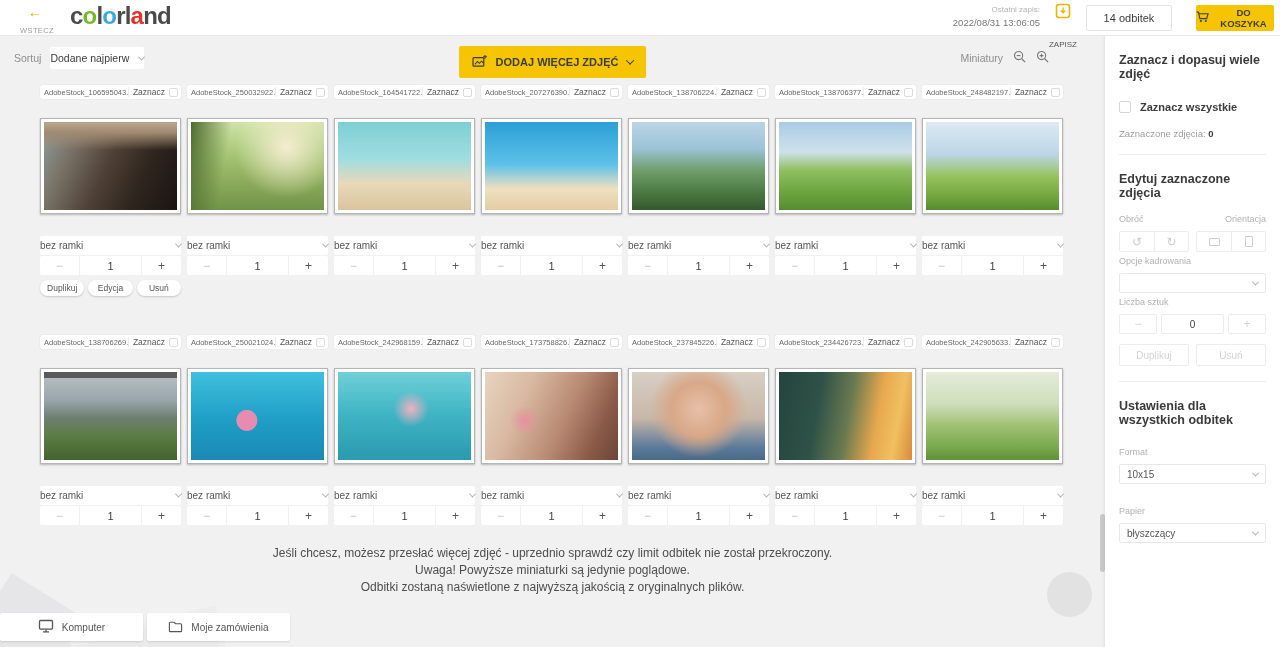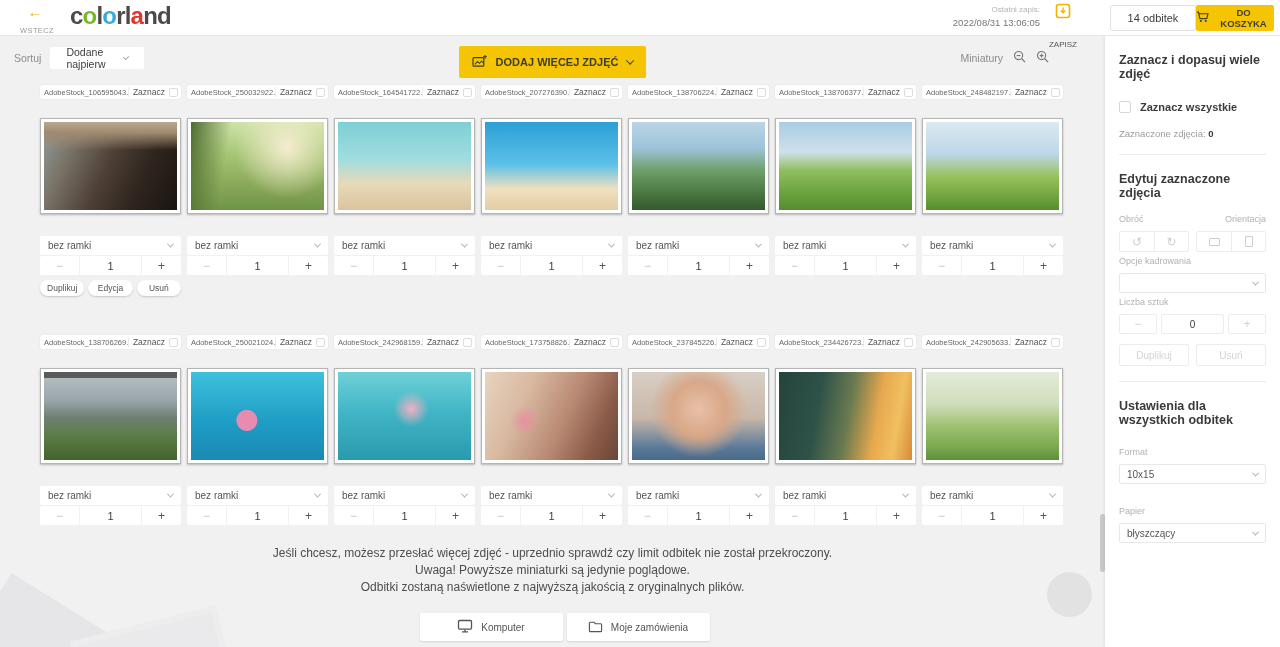--- a/index.html
+++ b/index.html
@@ -16,33 +16,33 @@
   .project { position:absolute; left:488px; top:5px; width:163px; height:24px;
              border-bottom:1px solid #e3e3e3; display:flex; align-items:center; }
   .project-name { flex:1; font-size:11px; color:#7b7b7b; padding-left:2px; }
   .lastsave { position:absolute; left:930px; top:5px; width:110px; text-align:right; }
   .lastsave-label { font-size:8px; color:#b4b4b4; }
   .lastsave-time { font-size:9.5px; color:#777; margin-top:3px; }
   .save-widget { position:absolute; left:1048px; top:3px; width:30px; text-align:center; cursor:pointer; }
   .save-label { font-size:8px; color:#555; margin-top:17px; }
   .count-btn { position:absolute; left:1086px; top:5px; width:86px; height:26px; background:#fff;
                border:1px solid #e2e2e2; border-radius:2px; font-size:11px; color:#3c3c3c;
-               display:flex; align-items:center; justify-content:center; font-family:inherit;margin-left:24px; }
+               display:flex; align-items:center; justify-content:center; font-family:inherit; }
   .cart-btn { position:absolute; left:1180px; top:5px; width:78px; height:26px; background:#f5c402;
               border:none; border-radius:2px; font-weight:bold; font-size:9.5px; color:#3f3f3f;
               display:flex; align-items:center; justify-content:center; gap:4px; font-family:inherit;margin-left:16px; }
 
   
   .main { position:absolute; top:36px; left:0; width:1105px; height:611px; background:#f1f1f2; overflow:hidden; }
 
   .toolbar { position:absolute; top:10px; left:0; width:100%; height:24px; }
   .sort { position:absolute; left:14px; top:1px; display:flex; align-items:center; gap:9px;
           font-size:10.5px; color:#8d8d8d; }
   .sort-select { width:94px; height:22px; background:#fff; border-radius:2px; display:flex;
-                 align-items:center; justify-content:space-between; padding:0 16px; font-size:10.5px; color:#3c3c3c; cursor:pointer; }
+                 align-items:center; justify-content:space-between; padding:0 0; font-size:10.5px; color:#3c3c3c; cursor:pointer; }
   .add-btn { position:absolute; left:50%; transform:translateX(-50%); top:0; height:24px;
              background:#f5c402; border:none; border-radius:2px; display:flex; align-items:center;
              gap:9px; padding:16px 13px; font-weight:bold; font-size:11px; color:#3c3c3c; font-family:inherit; }
   .thumbs { position:absolute; right:56px; top:4px; display:flex; align-items:center; gap:10px;
             font-size:10.5px; color:#8d8d8d; }
   .mag { cursor:pointer; display:block; }
 
   
   .grid { position:absolute; top:49px; left:40px; width:1024px; display:flex; flex-wrap:wrap; gap:39px 6px; }
   .card { width:141px; }
@@ -51,38 +51,38 @@
   .fn { flex:1; font-size:7.5px; color:#666; padding:0 4px; white-space:nowrap; overflow:hidden; }
   .fnsep { width:1px; height:10px; background:#ececec; flex:0 0 1px; }
   .sel-label { font-size:8.5px; color:#555; padding:0 4px; white-space:nowrap; cursor:pointer; }
   .cbx { width:9px; height:9px; border:1px solid #dcdcdc; border-radius:2px; background:#fff;
          flex:0 0 9px; margin-right:3px; cursor:pointer; }
   .photo-wrap { margin-top:16px; height:102px; display:flex; align-items:center; justify-content:center; }
   .photo-frame { width:141px; background:#fff; border:1px solid #b5b5b5; padding:3px;
                  box-shadow:0 1px 2px rgba(0,0,0,.25); }
   .photo { height:88px; width:100%; }
   .frame-select { margin-top:19px; height:19px; background:#fff; border-radius:2px; display:flex;
-                  align-items:center; justify-content:space-between; padding:0 8px; font-size:10px;
+                  align-items:center; justify-content:space-between; padding:0 0; font-size:10px;
                   color:#555; cursor:pointer; }
   .stepper { margin-top:1px; height:19px; display:flex; gap:1px; }
   .step-btn { width:39px; background:#fff; border:none; display:flex; align-items:center;
               justify-content:center; font-size:12px; font-family:inherit; }
   .step-minus { color:#c6c6c6; border-radius:2px 0 0 2px; }
   .step-plus  { color:#555; border-radius:0 2px 2px 0; }
   .step-val { flex:1; background:#fff; display:flex; align-items:center; justify-content:center;
               font-size:11px; color:#3c3c3c; }
   .card-actions { display:none; margin-top:5px; gap:4px; }
   .mini-btn { flex:1; height:16px; background:#fff; border:none; border-radius:8px; font-size:8.5px;
               color:#555; box-shadow:0 1px 2px rgba(0,0,0,.18); font-family:inherit; cursor:pointer; }
 
   
   .footer-notes { position:absolute; top:509px; left:0; width:100%; text-align:center;
                   font-size:12px; color:#4d4d4d; line-height:17px; }
-  .footer-btns { position:absolute; top:577px; left:12px; width:100%; display:flex;
-                 justify-content:center; gap:4px; }
+  .footer-btns { position:absolute; top:577px; left:0; width:100%; display:flex;
+                 justify-content:flex-start; gap:4px; }
   .fbtn { width:143px; height:28px; background:#fff; border:none; border-radius:2px;
           box-shadow:0 1px 2px rgba(0,0,0,.12); display:flex; align-items:center;
           justify-content:center; gap:8px; font-size:10px; color:#555; position:relative; font-family:inherit; cursor:pointer; }
   .new-badge { position:absolute; top:2px; left:30px; background:#f5d33c; color:#5f5200;
                font-size:6.5px; font-weight:bold; padding:1px 3px; border-radius:2px; }
 
   .scroll-circle { position:absolute; left:1047px; top:536px; width:45px; height:45px;
                    border-radius:50%; background:#e2e2e3; }
   .scrollbar-thumb { position:absolute; left:1100px; top:514px; width:5px; height:58px;
                      background:#c9c9c9; border-radius:3px; }

